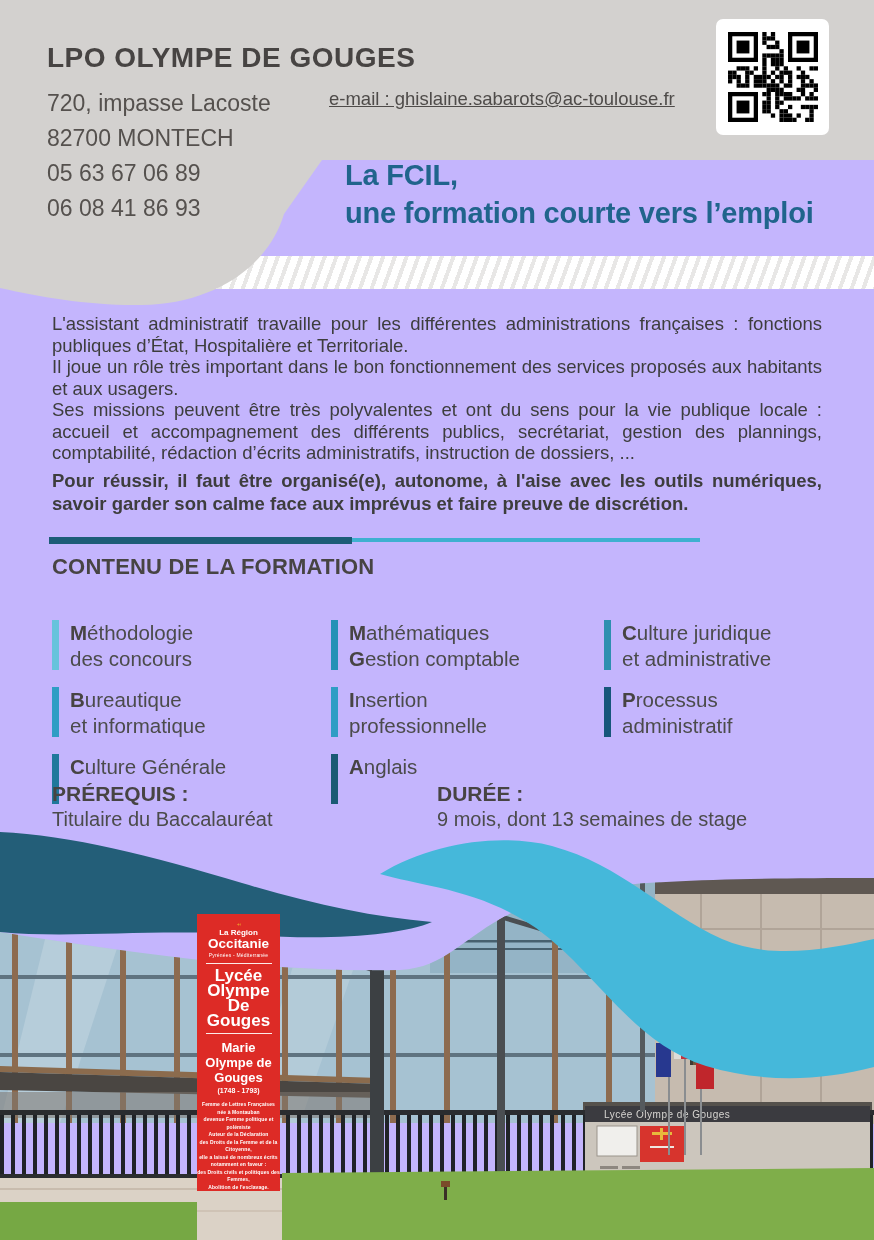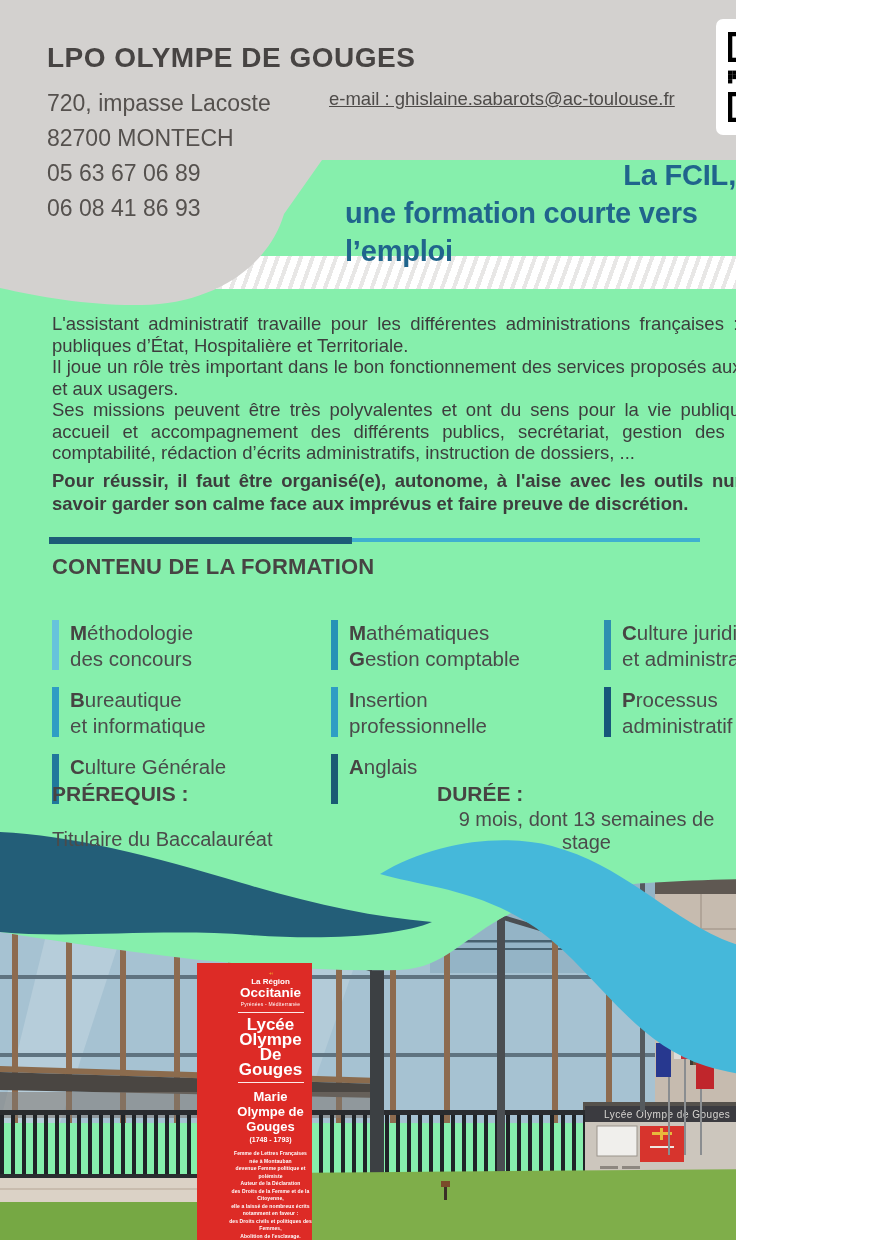--- a/index.html
+++ b/index.html
@@ -1,16 +1,16 @@
 <!DOCTYPE html>
 <html><head>
 <meta charset="utf-8">
 <style>
   html,body{margin:0;padding:0;background:#fff;}
-  .page{position:relative;width:736px;height:1240px;overflow:hidden;background:#86efac;
+  .page{position:relative;width:874px;height:1240px;overflow:hidden;background:#c4b5fd;
         font-family:"Liberation Sans",sans-serif;}
   .abs{position:absolute;}
   
   .header-svg{position:absolute;top:0;left:0;z-index:1;}
   .hdr-txt{z-index:2;color:#474443;}
   .school-name{left:47px;top:42px;font-size:28px;font-weight:bold;letter-spacing:.5px;color:#474443;}
   .addr{left:47px;top:86px;font-size:23px;line-height:35px;color:#55514e;}
   .email{left:329px;top:88px;font-size:18.5px;color:#4e4b49;text-decoration:underline;}
   .qr-box{left:716px;top:19px;width:113px;height:116px;background:#fff;border-radius:7px;
           display:flex;align-items:center;justify-content:center;z-index:2;}
@@ -34,27 +34,27 @@
                    letter-spacing:.2px;z-index:2;text-align:center;}
   .fcol{top:620px;width:270px;z-index:2;}
   .fcol.c0{left:52px;} .fcol.c1{left:331px;} .fcol.c2{left:604px;}
   .fitem{display:flex;margin-bottom:15px;min-height:50px;}
   .fbar{width:7px;height:50px;margin-right:11px;flex:none;}
   .ftext{font-size:20.5px;line-height:26px;color:#4b4b4b;padding-top:0;}
   .ftext b{font-weight:bold;color:#474443;}
   
   .detail-label{font-size:21px;font-weight:bold;color:#474443;z-index:2;}
   .detail-value{font-size:20px;color:#4b4b4b;z-index:2;}
-  .prereq-l{left:52px;top:782px;} .prereq-v{left:52px;top:808px;margin-top:20px;}
+  .prereq-l{left:52px;top:782px;} .prereq-v{left:52px;top:808px;}
   .duree-l{left:437px;top:782px;} .duree-v{left:437px;top:808px;text-align:center;}
   
   .bottom-svg{position:absolute;left:0;top:820px;z-index:1;}
   
-  .sign{left:197px;top:963px;width:83px;height:277px;z-index:3;color:#fff;
-        text-align:center;display:flex;flex-direction:column;align-items:center;padding-left:32px;}
+  .sign{left:197px;top:914px;width:83px;height:277px;z-index:3;color:#fff;
+        text-align:center;display:flex;flex-direction:column;align-items:center;}
   .sign-cross{margin-top:9px;}
   .sign-region1{font-size:8px;font-weight:bold;margin-top:2px;}
   .sign-region2{font-size:13.5px;font-weight:bold;line-height:14px;}
   .sign-region3{font-size:5px;margin-top:1px;letter-spacing:.2px;}
   .sign-hr{width:66px;border:none;border-top:1px solid rgba(255,255,255,.9);margin:5px 0 4px;}
   .sign-school{font-size:17px;font-weight:bold;line-height:15px;}
   .sign-person{font-size:13px;font-weight:bold;margin-top:2px;}
   .sign-dates{font-size:7px;font-weight:bold;margin-top:2px;}
   .sign-bio{margin-top:7px;}
   .sign-bio div{font-size:5px;line-height:7.5px;font-weight:600;letter-spacing:.1px;}
@@ -224,21 +224,21 @@
         <rect x="14" y="0" width="7" height="7" fill="#000"></rect>
         <rect x="15" y="1" width="5" height="5" fill="#fff"></rect>
         <rect x="16" y="2" width="3" height="3" fill="#000"></rect>
         <rect x="0" y="14" width="7" height="7" fill="#000"></rect>
         <rect x="1" y="15" width="5" height="5" fill="#fff"></rect>
         <rect x="2" y="16" width="3" height="3" fill="#000"></rect>
       </svg>
   </div>
 
   <div class="abs title">
-    <div style="color: rgb(32, 100, 140); text-align: right;">La FCIL,</div>
+    <div style="color: rgb(32, 100, 140);">La FCIL,</div>
     <div style="color: rgb(32, 100, 140);">une formation courte vers l’emploi</div>
   </div>
 
   <div class="abs intro">
     <p>L'assistant administratif travaille pour les différentes administrations françaises : fonctions publiques d’État, Hospitalière et Territoriale.</p>
     <p>Il joue un rôle très important dans le bon fonctionnement des services proposés aux habitants et aux usagers.</p>
     <p>Ses missions peuvent être très polyvalentes et ont du sens pour la vie publique locale : accueil et accompagnement des différents publics, secrétariat, gestion des plannings, comptabilité, rédaction d’écrits administratifs, instruction de dossiers, ...</p>
   </div>
   <div class="abs emphasis">Pour réussir, il faut être organisé(e), autonome, à l'aise avec les outils numériques, savoir garder son calme face aux imprévus et faire preuve de discrétion.</div>
 

